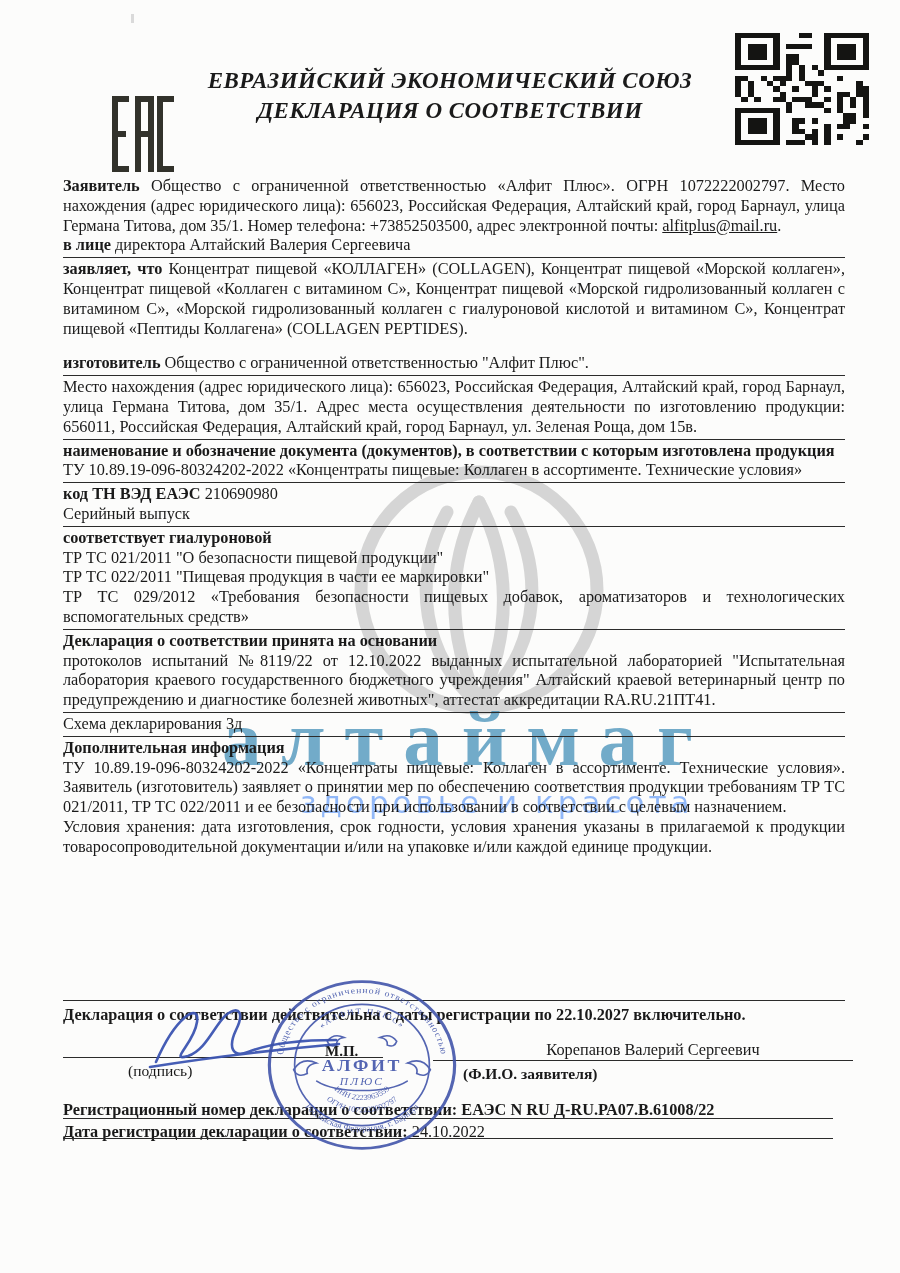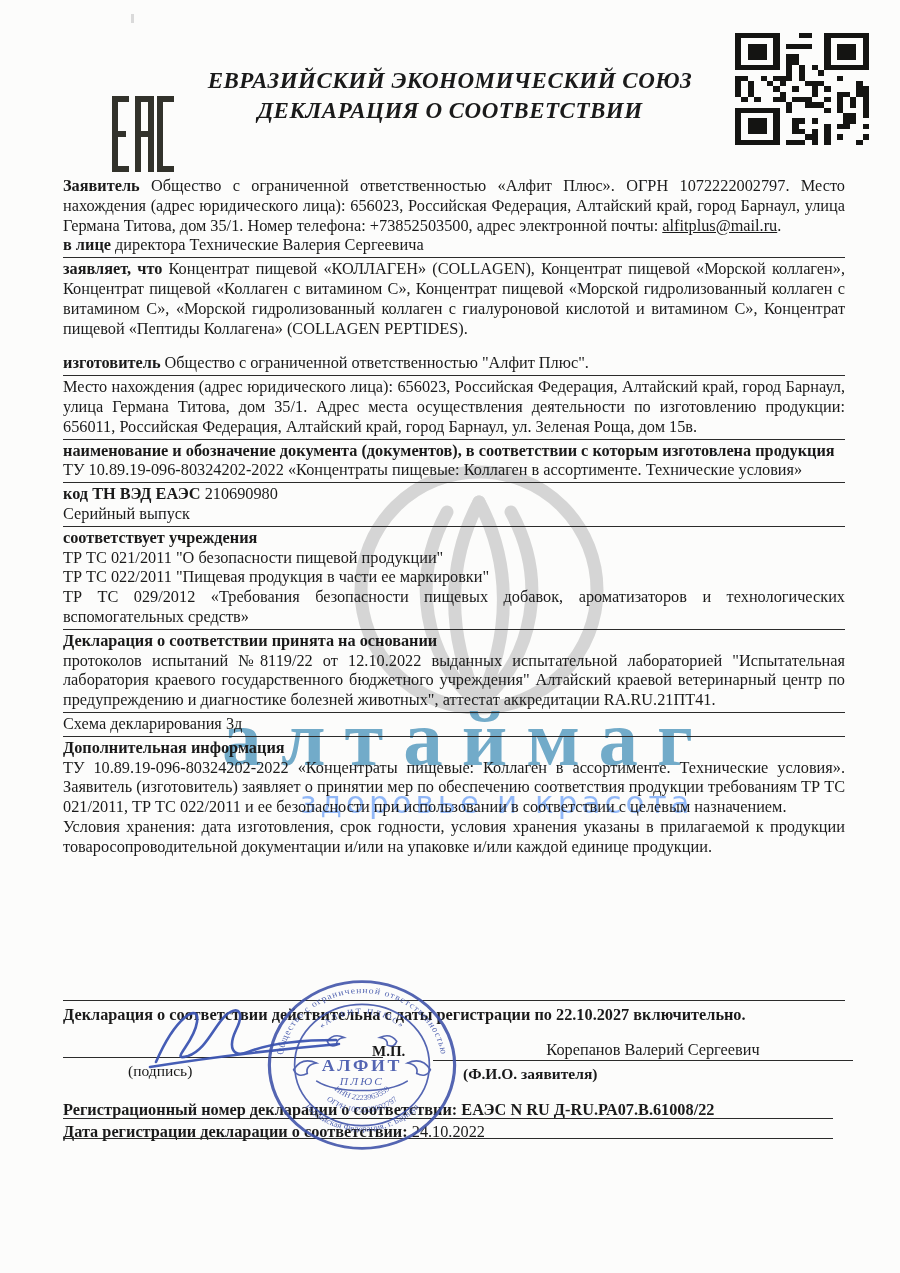--- a/index.html
+++ b/index.html
@@ -293,35 +293,35 @@
           <rect x="9" y="20" width="1" height="1"></rect>
           <rect x="10" y="20" width="1" height="1"></rect>
           <rect x="12" y="20" width="1" height="1"></rect>
           <rect x="14" y="20" width="1" height="1"></rect>
           <rect x="19" y="20" width="1" height="1"></rect>
         </g>
       </svg>
 
     <div class="doc-body">
       <p><b>Заявитель</b><span> Общество с ограниченной ответственностью «Алфит Плюс». ОГРН 1072222002797. Место нахождения (адрес юридического лица): 656023, Российская Федерация, Алтайский край, город Барнаул, улица Германа Титова, дом 35/1. Номер телефона: +73852503500, адрес электронной почты: </span><span class="email">alfitplus@mail.ru</span><span>.</span></p>
-      <p><b>в лице</b><span> директора Технические Валерия Сергеевича</span></p>
+      <p><b>в лице</b><span> директора Алтайский Валерия Сергеевича</span></p>
       <div class="rule"></div>
       <p><b>заявляет, что</b><span> Концентрат пищевой «КОЛЛАГЕН» (COLLAGEN), Концентрат пищевой «Морской коллаген», Концентрат пищевой «Коллаген с витамином С», Концентрат пищевой «Морской гидролизованный коллаген с витамином С», «Морской гидролизованный коллаген с гиалуроновой кислотой и витамином С», Концентрат пищевой «Пептиды Коллагена» (COLLAGEN PEPTIDES).</span></p>
       <div class="gap14"></div>
       <p><b>изготовитель</b><span> Общество с ограниченной ответственностью "Алфит Плюс".</span></p>
       <div class="rule"></div>
       <p>Место нахождения (адрес юридического лица): 656023, Российская Федерация, Алтайский край, город Барнаул, улица Германа Титова, дом 35/1. Адрес места осуществления деятельности по изготовлению продукции: 656011, Российская Федерация, Алтайский край, город Барнаул, ул. Зеленая Роща, дом 15в.</p>
       <div class="rule"></div>
       <p><b>наименование и обозначение документа (документов), в соответствии с которым изготовлена продукция</b></p>
       <p>ТУ 10.89.19-096-80324202-2022 «Концентраты пищевые: Коллаген в ассортименте. Технические условия»</p>
       <div class="rule"></div>
       <p><b>код ТН ВЭД ЕАЭС</b><span> 210690980</span></p>
       <p>Серийный выпуск</p>
       <div class="rule"></div>
-      <p><b>соответствует учреждения</b></p>
+      <p><b>соответствует гиалуроновой</b></p>
       <p>ТР ТС 021/2011 "О безопасности пищевой продукции"</p>
       <p>ТР ТС 022/2011 "Пищевая продукция в части ее маркировки"</p>
       <p>ТР ТС 029/2012 «Требования безопасности пищевых добавок, ароматизаторов и технологических вспомогательных средств»</p>
       <div class="rule"></div>
       <p><b>Декларация о соответствии принята на основании</b></p>
       <p>протоколов испытаний №8119/22 от 12.10.2022 выданных испытательной лабораторией "Испытательная лаборатория краевого государственного бюджетного учреждения" Алтайский краевой ветеринарный центр по предупреждению и диагностике болезней животных", аттестат аккредитации RA.RU.21ПТ41.</p>
       <div class="rule"></div>
       <p>Схема декларирования 3д</p>
       <div class="rule"></div>
       <p><b>Дополнительная информация</b></p>
@@ -329,21 +329,21 @@
       <p>Условия хранения: дата изготовления, срок годности, условия хранения указаны в прилагаемой к продукции товаросопроводительной документации и/или на упаковке и/или каждой единице продукции.</p>
     </div>
 
     <div class="bottom">
       <div class="abs line" style="left:0;top:0;width:782px;"></div>
       <p class="abs" style="left:0;top:5px;width:782px;"><b>Декларация о соответствии действительна с даты регистрации по 22.10.2027 включительно.</b></p>
 
       <div class="abs line" style="left:0;top:57px;width:320px;"></div>
       <p class="abs cap" style="left:65px;top:61px;width:160px;">(подпись)</p>
 
-      <p class="abs mp" style="left:262px;top:42px;margin-left:47px;">М.П.</p>
+      <p class="abs mp" style="left:262px;top:42px;">М.П.</p>
 
       <p class="abs" style="left:400px;top:40px;width:380px;text-align:center;">Корепанов Валерий Сергеевич</p>
       <div class="abs line" style="left:370px;top:60px;width:420px;"></div>
       <p class="abs cap" style="left:400px;top:64px;width:380px;font-weight:bold;">(Ф.И.О. заявителя)</p>
 
       <p class="abs" style="left:0;top:100px;width:782px;"><b>Регистрационный номер декларации о соответствии: </b><b>ЕАЭС N RU Д-RU.РА07.В.61008/22</b></p>
       <div class="abs line" style="left:0;top:118px;width:770px;"></div>
       <p class="abs" style="left:0;top:122px;width:782px;"><b>Дата регистрации декларации о соответствии: </b><span>24.10.2022</span></p>
       <div class="abs line" style="left:0;top:138px;width:770px;"></div>
     </div>

